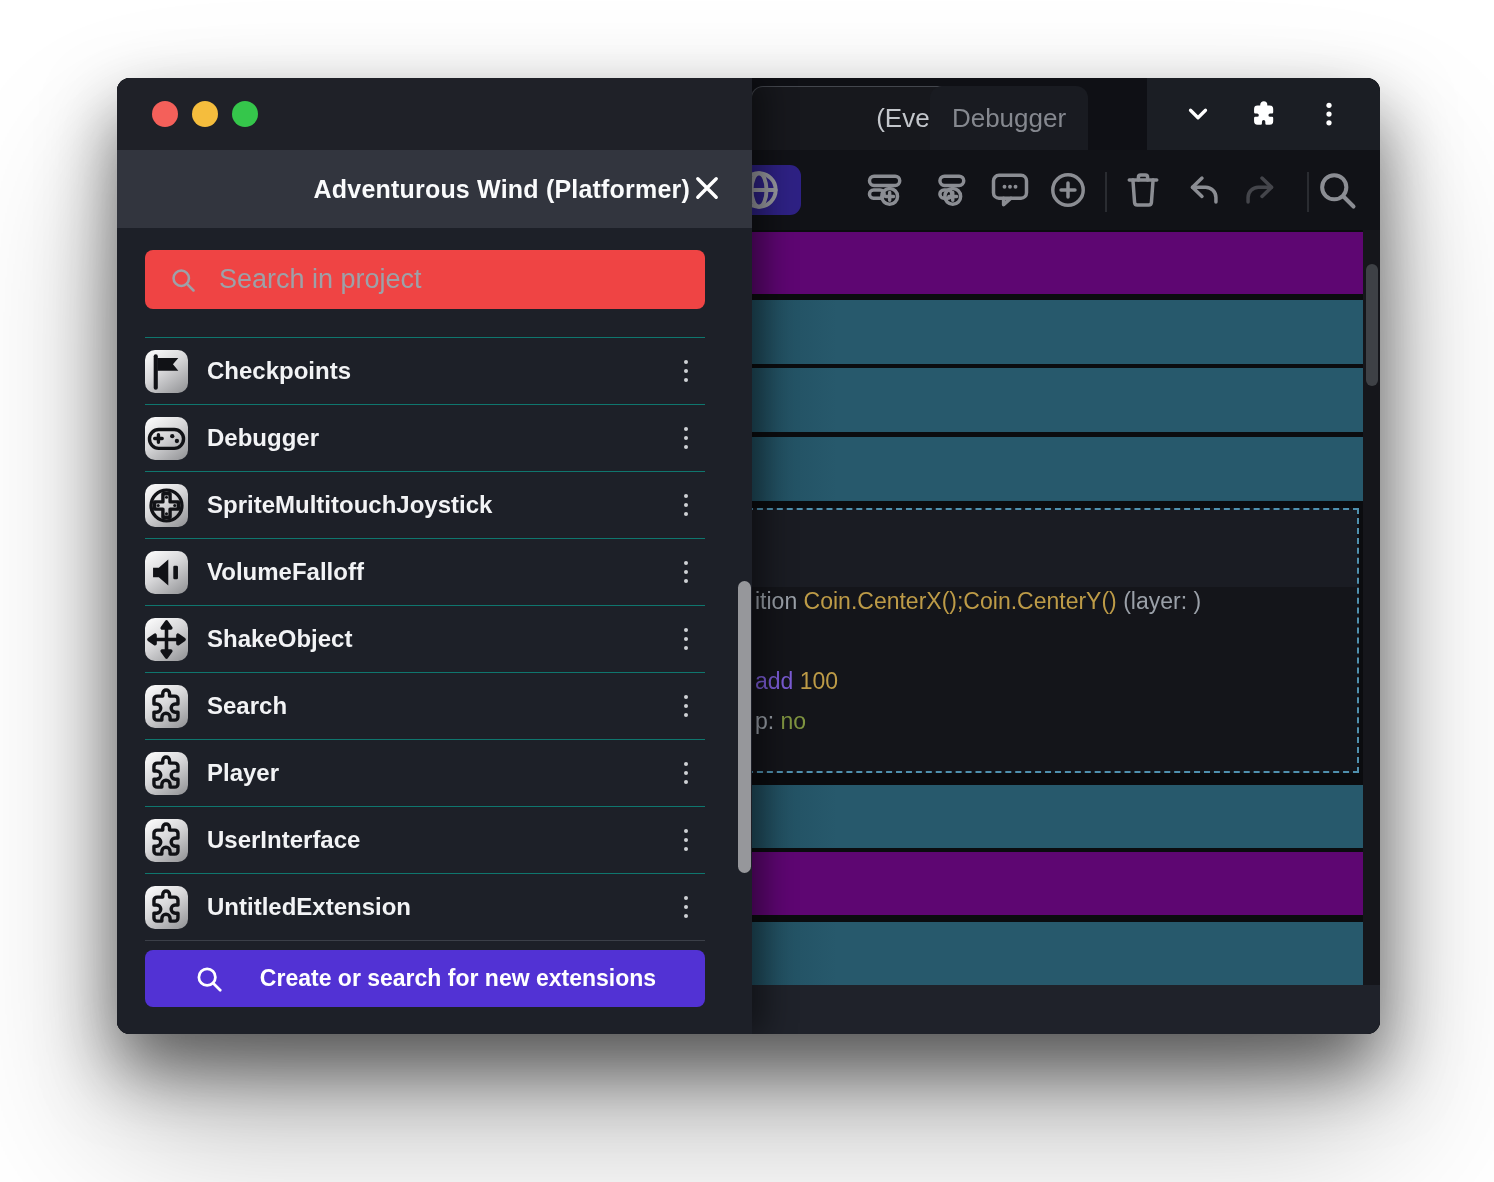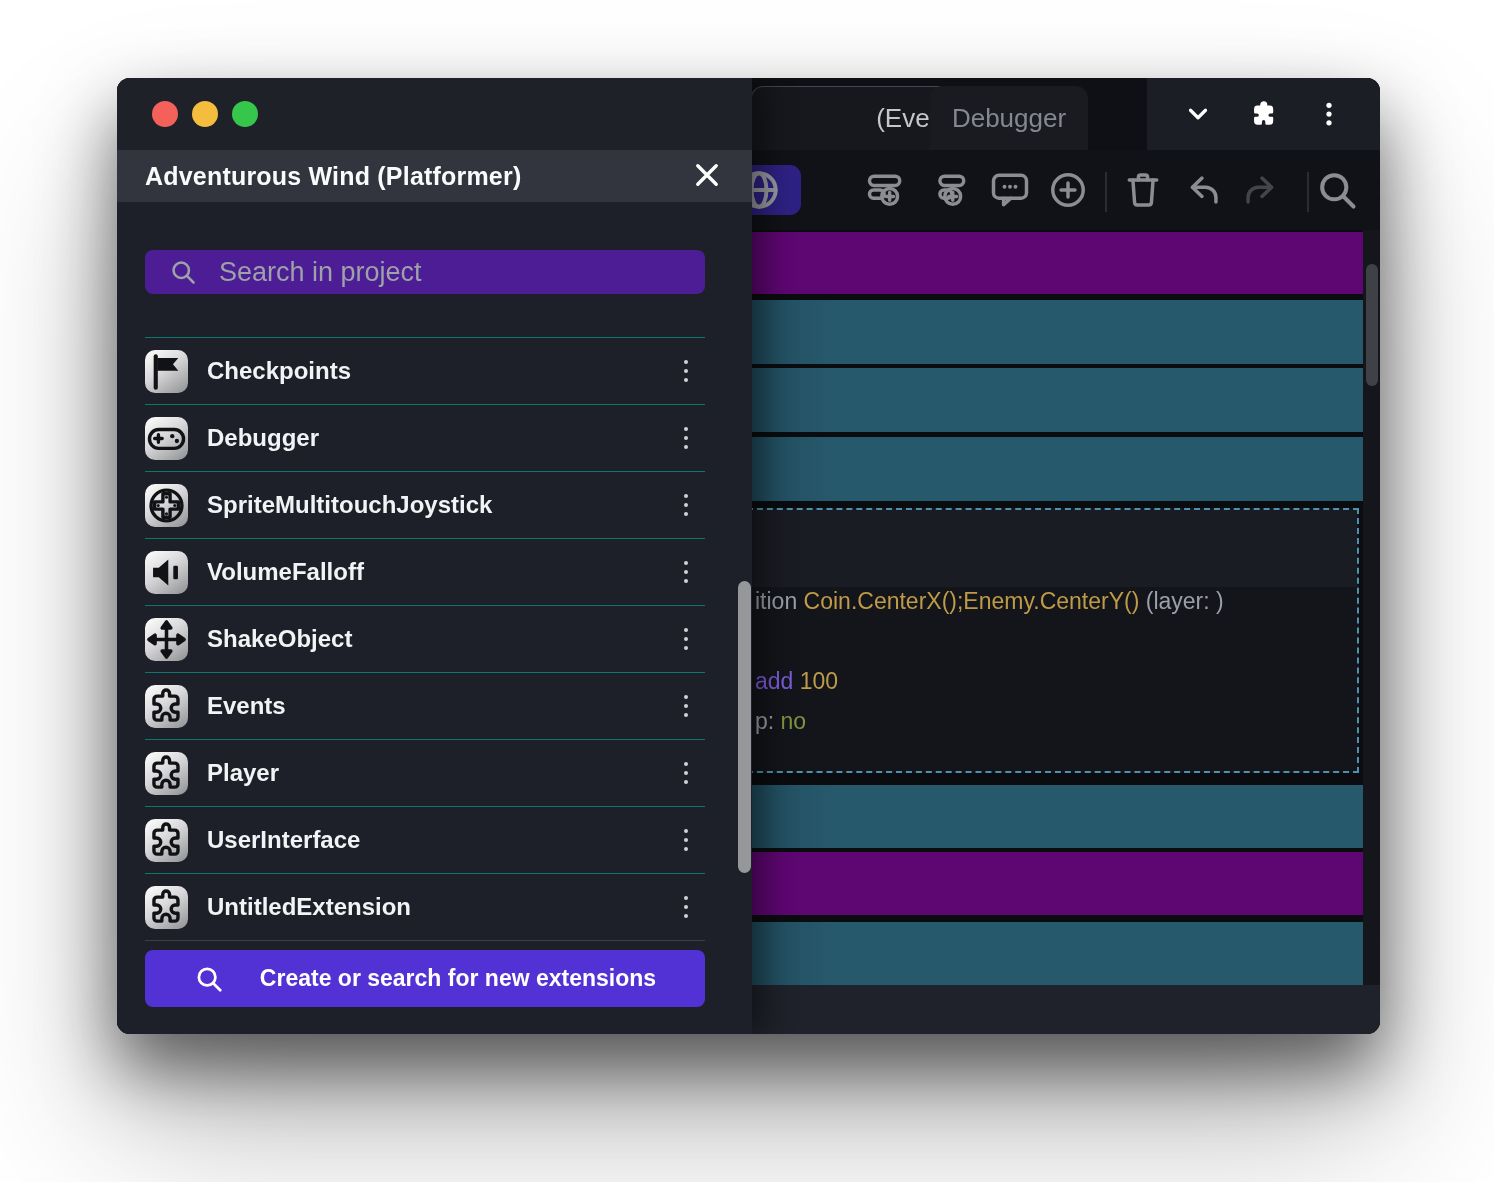--- a/index.html
+++ b/index.html
@@ -63,27 +63,27 @@
     position:absolute;left:0;top:0;bottom:0;width:635px;background:#1d2028;
     box-shadow:12px 0 30px rgba(0,0,0,.45);
   }
   .titlebar{position:absolute;left:0;top:0;right:0;height:72px;background:#1f2128;}
   .lights{position:absolute;left:35px;top:23px;display:flex;gap:14px;}
   .light{width:26px;height:26px;border-radius:50%;}
   .light.red{background:var(--traffic-red);}
   .light.yellow{background:var(--traffic-yellow);}
   .light.green{background:var(--traffic-green);}
   .phead{
-    position:absolute;left:0;top:72px;right:0;height:52px;background:#32353e;
-    display:flex;align-items:center;justify-content:space-between;padding:0 28px;box-sizing:border-box;
+    position:absolute;left:0;top:72px;right:0;height:78px;background:#32353e;
+    display:flex;align-items:center;justify-content:flex-end;padding:0 28px;box-sizing:border-box;
   }
   .ptitle{font-size:25px;font-weight:bold;color:#fafbfc;letter-spacing:.2px;}
   .pclose{width:34px;height:34px;color:#ffffff;display:flex;align-items:center;justify-content:center;background:none;border:none;padding:0;}
   .searchbox{
-    position:absolute;left:28px;top:172px;width:560px;height:44px;background:#4c1d95;border-radius:8px;
+    position:absolute;left:28px;top:172px;width:560px;height:59px;background:#ef4444;border-radius:8px;
     display:flex;align-items:center;padding:0 18px 0 24px;box-sizing:border-box;gap:20px;
   }
   .searchbox .sicon{color:#9da1a8;width:28px;height:28px;flex:0 0 auto;}
   .searchbox input{
     flex:1;background:transparent;border:none;outline:none;font-size:27px;color:#e8e9ec;
     font-family:"Liberation Sans", sans-serif;
   }
   .searchbox input::placeholder{color:#9da1a8;}
   .ext-list{position:absolute;left:28px;top:259px;width:560px;border-bottom:1px solid #3b3f48;}
   .ext-item{height:66px;display:flex;align-items:center;border-top:1px solid #0f766e;}
@@ -219,21 +219,21 @@
         <div class="ev-row purple" style="top: 2px; height: 62px;"></div>
         <div class="ev-row teal" style="top: 70px; height: 64px;"></div>
         <div class="ev-row teal" style="top: 138px; height: 64px;"></div>
         <div class="ev-row teal" style="top: 207px; height: 64px;"></div>
         <div class="ev-row teal" style="top: 555px; height: 63px;"></div>
         <div class="ev-row purple" style="top: 622px; height: 63px;"></div>
         <div class="ev-row teal" style="top: 692px; height: 63px;"></div>
       </div>
     <div class="sel-event" id="selected-event" style="top: 278px; height: 265px;">
       <div class="cond"></div>
-      <div class="code-line l0"><span class="tok-gray">ition </span><span class="tok-gold">Coin.CenterX();Enemy.CenterY()</span><span class="tok-gray"> (layer: )</span></div>
+      <div class="code-line l0"><span class="tok-gray">ition </span><span class="tok-gold">Coin.CenterX();Coin.CenterY()</span><span class="tok-gray"> (layer: )</span></div>
       <div class="code-line l1"><span class="tok-purple">add </span><span class="tok-gold">100</span></div>
       <div class="code-line l2"><span class="tok-gray">p: </span><span class="tok-green">no</span></div>
     </div>
     <div class="bottom-strip"></div>
     <div class="gutter">
       <div class="thumb"></div>
     </div>
   </div>
 
   <div class="panel">
@@ -351,21 +351,21 @@
       <span class="kdot"></span>
     </button>
   </div>
 
   <div class="ext-item">
     <span class="ext-tile">
             <svg viewBox="0 0 24 24" fill="none" stroke="currentColor" stroke-width="1.9" stroke-linecap="round" stroke-linejoin="round" style="width:100%;height:100%">
               <path d="M13.7 4.7a1.9 1.9 0 0 0-3.8 0V6.2H6.8C5.8 6.2 5 7 5 8v2.6h1.5a2.3 2.3 0 1 1 0 4.6H5v2.6c0 1 .8 1.8 1.8 1.8h2.6v-1.5a2.3 2.3 0 1 1 4.6 0V19.6h2.6c1 0 1.8-.8 1.8-1.8v-2.6h-1.5a2.3 2.3 0 1 1 0-4.6H18.4V8c0-1-.8-1.8-1.8-1.8h-2.9V4.7z"></path>
             </svg>
           </span>
-    <span class="ext-label">Events</span>
+    <span class="ext-label">Search</span>
     <button class="kebab">
       <span class="kdot"></span>
       <span class="kdot"></span>
       <span class="kdot"></span>
     </button>
   </div>
 
   <div class="ext-item">
     <span class="ext-tile">
             <svg viewBox="0 0 24 24" fill="none" stroke="currentColor" stroke-width="1.9" stroke-linecap="round" stroke-linejoin="round" style="width:100%;height:100%">

